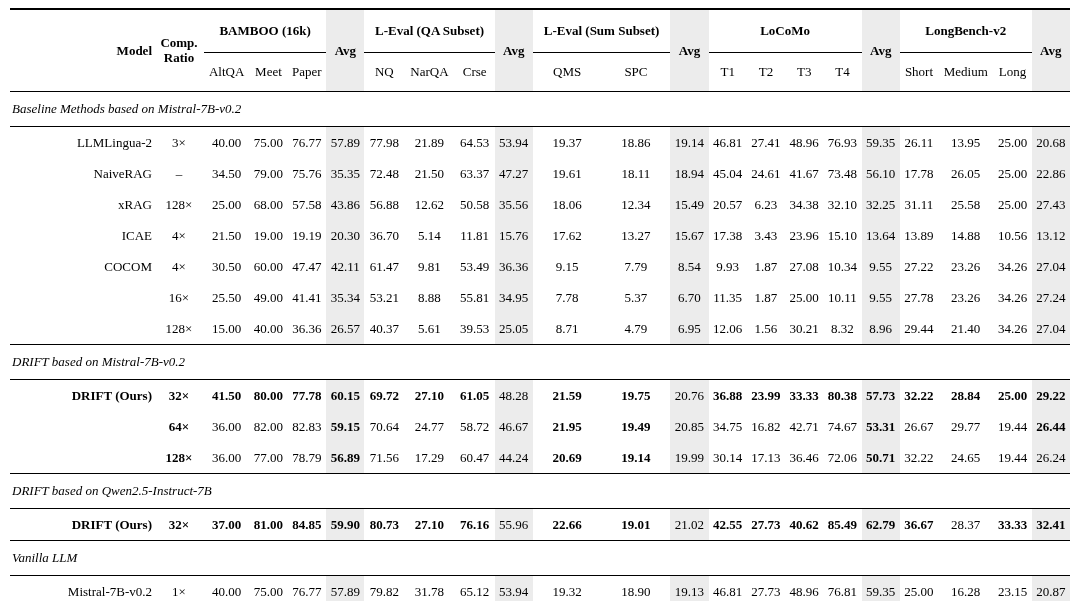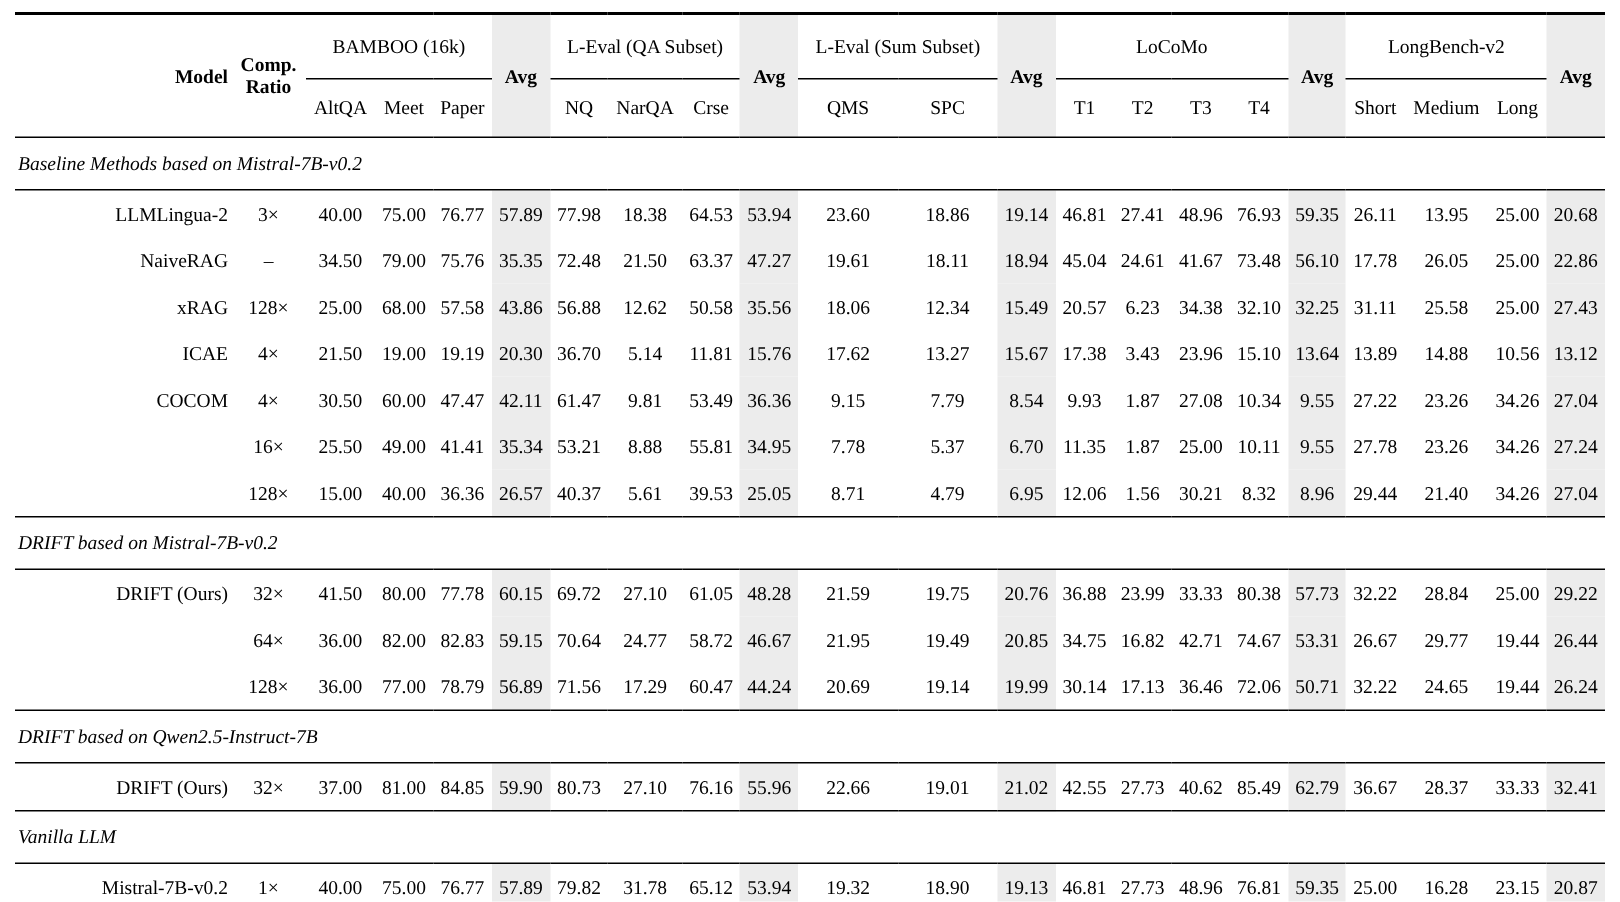--- a/index.html
+++ b/index.html
@@ -29,25 +29,25 @@
   th, td {
     padding: 3px 2px;
     text-align: center;
     white-space: nowrap;
     font-weight: normal;
     vertical-align: middle;
   }
   th.model, td.model { text-align: right; padding-left: 2px; }
   th.model { width: 140px; font-weight: bold; }
   th.ratio { width: 46px; font-weight: bold; white-space: pre-line; line-height: 1.15; }
-  th.group { font-weight: normal; border-bottom: 1px solid #000; height: 36px; }
+  th.group { font-weight: bold; border-bottom: 1px solid #000; height: 36px; }
   th.sub { height: 32px; margin-left: 16px; }
   th.avghead { font-weight: bold; margin-left: 37px; }
   .avgcol { background: #ececec; }
-  .bold { font-weight: normal; margin-left: 12px; }
+  .bold { font-weight: bold; margin-left: 12px; }
   td.section-title {
     text-align: left;
     font-weight: normal;
     font-style: italic;
     border-top: 1px solid #000;
     border-bottom: 1px solid #000;
     height: 28px;
     padding-left: 2px;
   }
   tbody tr.data-row td { height: 25px; }
@@ -97,24 +97,24 @@
           <td class="section-title" colspan="22">Baseline Methods based on Mistral-7B-v0.2</td>
         </tr>
         <tr class="data-row">
           <td class="model">LLMLingua-2</td>
           <td class="ratio">3×</td>
           <td>40.00</td>
           <td>75.00</td>
           <td>76.77</td>
           <td class="avgcol">57.89</td>
           <td>77.98</td>
-          <td>18.38</td>
+          <td>21.89</td>
           <td>64.53</td>
           <td class="avgcol">53.94</td>
-          <td>23.60</td>
+          <td>19.37</td>
           <td>18.86</td>
           <td class="avgcol">19.14</td>
           <td>46.81</td>
           <td>27.41</td>
           <td>48.96</td>
           <td>76.93</td>
           <td class="avgcol">59.35</td>
           <td>26.11</td>
           <td>13.95</td>
           <td>25.00</td>

